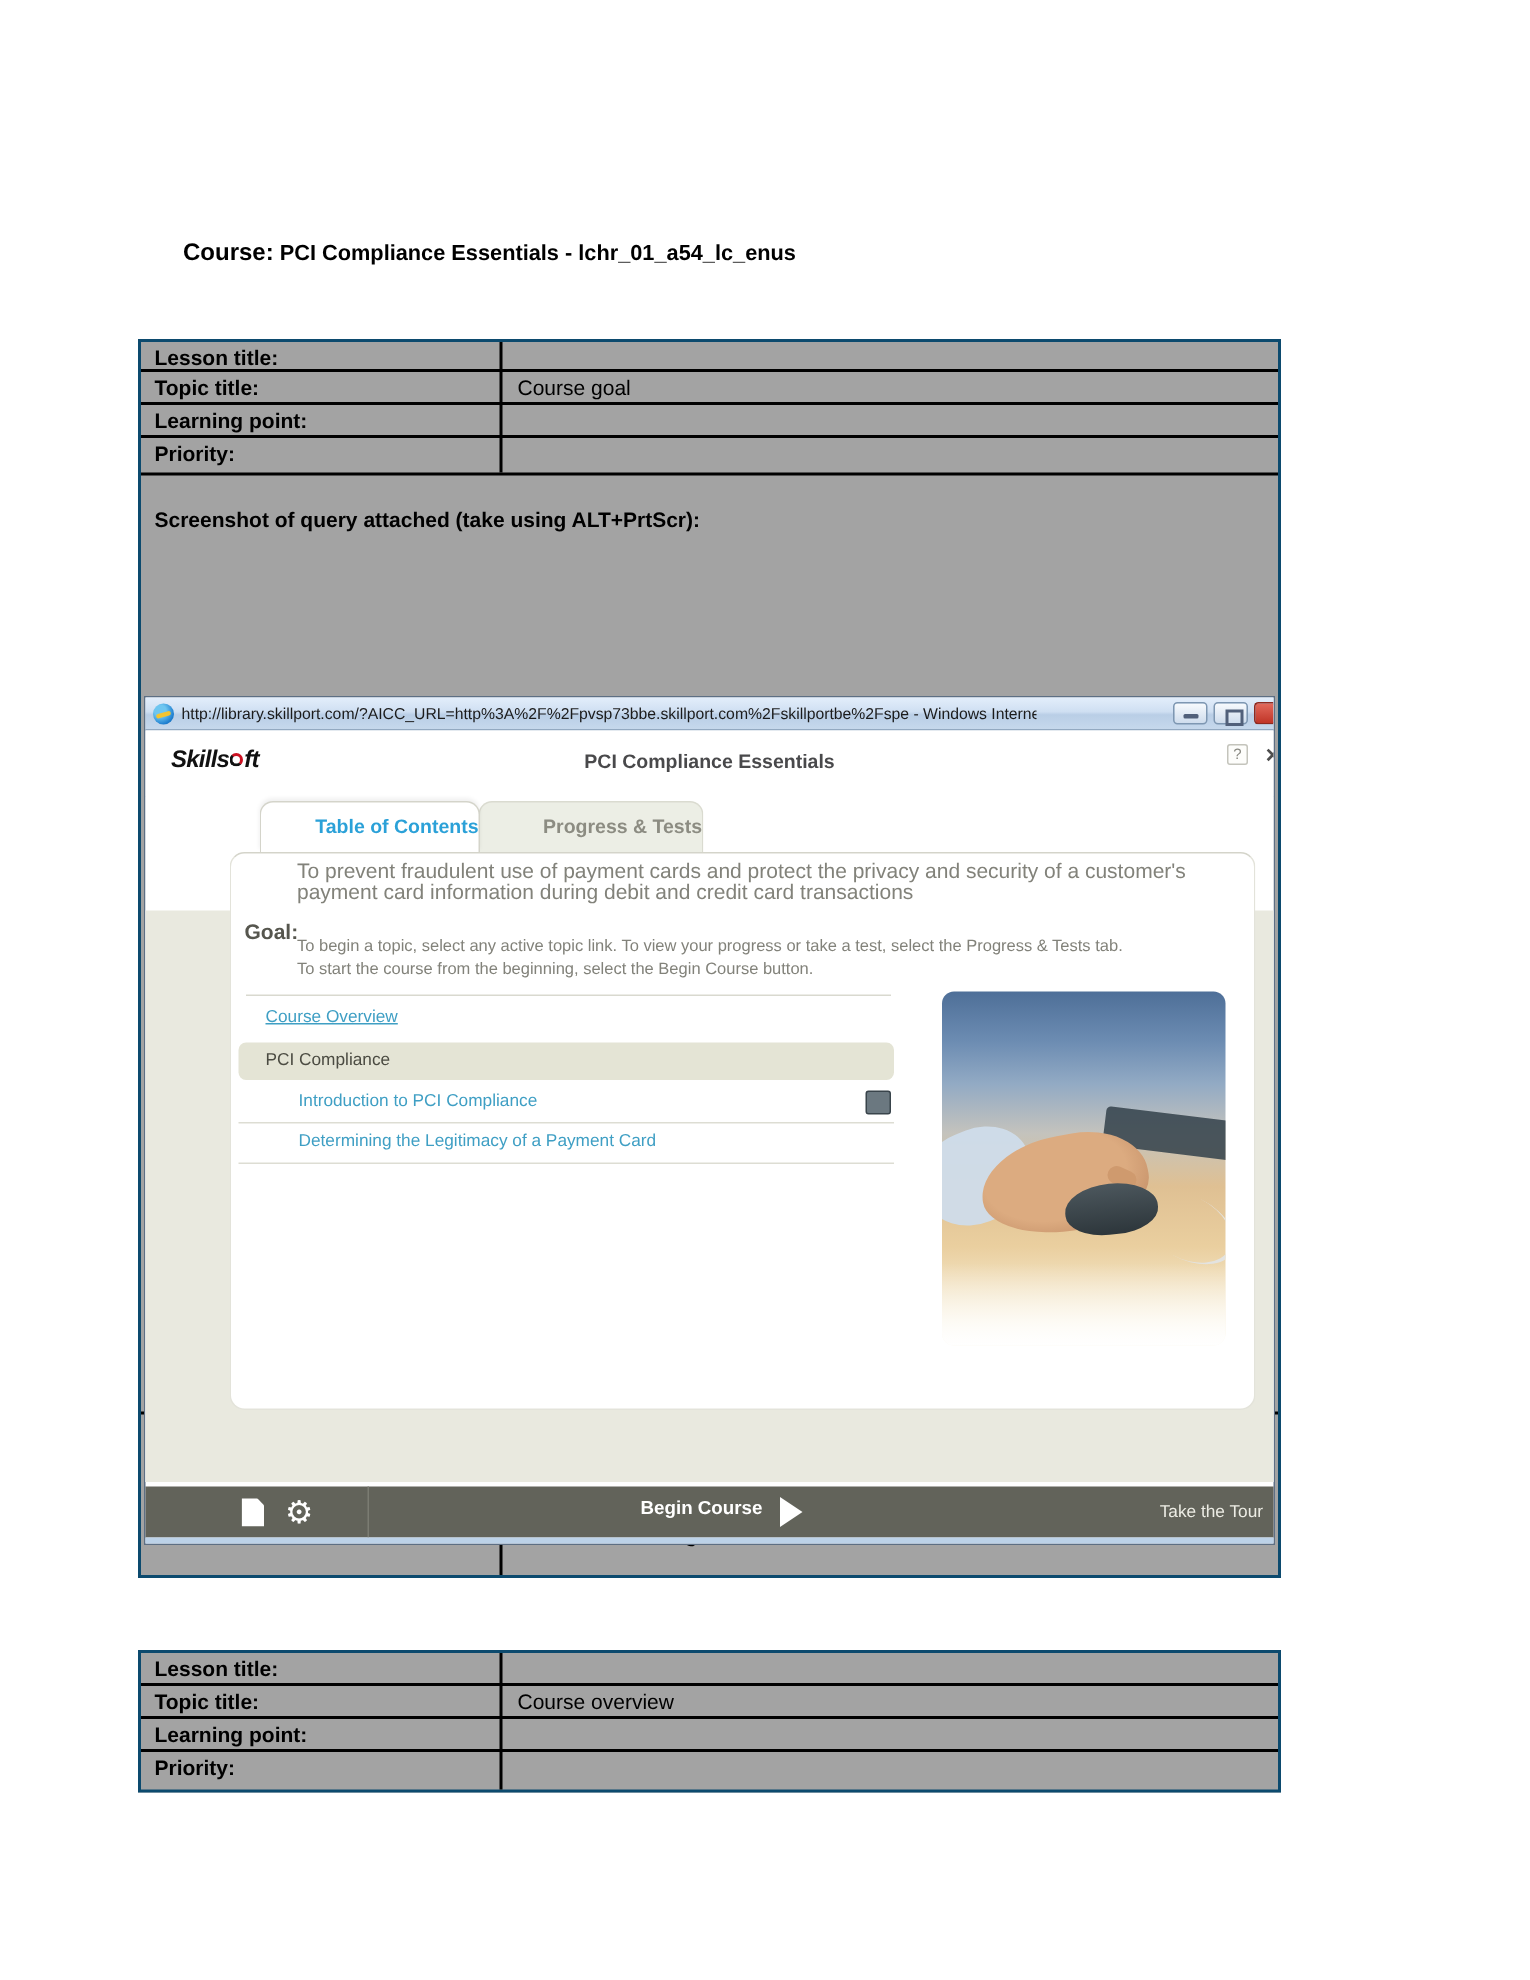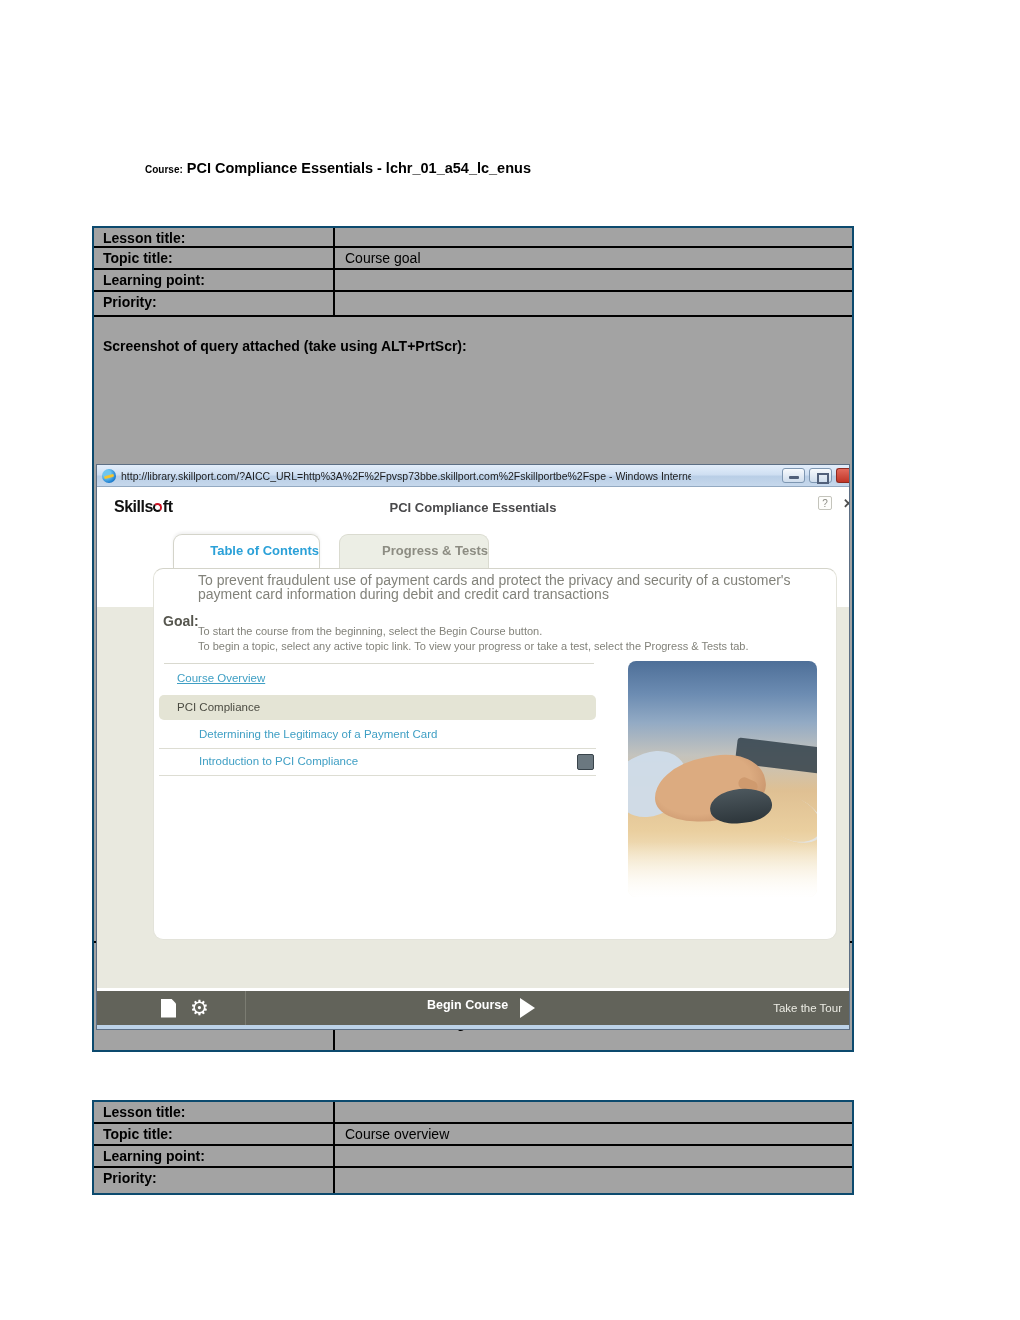--- a/index.html
+++ b/index.html
@@ -3,21 +3,21 @@
 <meta charset="utf-8">
 <style>
   * { margin:0; padding:0; box-sizing:border-box; }
   html,body { background:#ffffff; }
   .page {
     position:relative; width:1020px; height:1320px; background:#fff;
     font-family:"Liberation Sans", sans-serif; color:#000; overflow:hidden;
   }
   
   .doc-heading { position:absolute; left:122px; top:160px; font-size:14.5px; font-weight:bold; }
-  .doc-heading .prefix { font-size:10px;margin-left:23px; }
+  .doc-heading .prefix { font-size:16px; }
   
   .qa-table { position:absolute; left:92px; width:762px; border:2px solid #0c4a6e; background:#a3a3a3; }
   .t-row { display:flex; border-bottom:2px solid #000; }
   .t-row:last-child { border-bottom:none; }
   .t-label { width:241px; border-right:2px solid #000; font-weight:bold; font-size:14px; padding:2px 4px 2px 9px; }
   .t-value { flex:1; font-size:14px; padding:2px 4px 2px 10px; }
   .r-h1 { height:20px; } .r-h2 { height:22px; } .r-h3 { height:22px; } .r-h4 { height:25px; }
   .shot-row { display:block; height:626px; position:relative; border-bottom:2px solid #000; }
   .shot-label { font-weight:bold; font-size:14px; padding:21px 0 0 9px; }
   .issue-row { display:flex; height:107px; }
@@ -42,34 +42,34 @@
   .titlebar .url { font-size:10.5px; color:#1b1b1b; white-space:nowrap; overflow:hidden; max-width:570px; }
   .win-buttons { position:absolute; right:0; top:3px; display:flex; gap:4px; }
   .win-btn { width:23px; height:15px; border:1px solid #7e97b2; border-radius:3px;
     background:linear-gradient(180deg,#f7fafd,#cfdded); position:relative; }
   .win-btn.minimize::after { content:""; position:absolute; left:6px; bottom:3px; width:10px; height:3px; background:#51607a; border-radius:1px; }
   .win-btn.maximize::after { content:""; position:absolute; left:7px; top:4px; width:8px; height:7px; border:2px solid #51607a; }
   .win-btn.close { width:13px; border-radius:3px 0 0 3px; border-right:none;
     background:linear-gradient(180deg,#e2695c,#c03527); border-color:#8e2a20; }
   
   .app-header { position:relative; height:44px; background:#fff; overflow:hidden; }
-  .logo { position:absolute; left:17px; top:11px; font-weight:bold; font-size:16px; color:#111; letter-spacing:-0.5px; }
+  .logo { position:absolute; left:17px; top:11px; font-style:italic; font-weight:bold; font-size:16px; color:#111; letter-spacing:-0.5px; }
   .logo .o-swoosh { display:inline-block; width:9px; height:9px; border-radius:50%;
     border:2px solid #111; border-top-color:#cc1122; border-right-color:#cc1122; position:relative; top:0; margin:0 0.5px; }
   .app-title { position:absolute; left:0; right:0; top:13px; text-align:center; font-weight:bold; font-size:13px; color:#49494b; }
   .help-btn { position:absolute; right:17px; top:9px; width:14px; height:14px; border:1px solid #c4c4bc;
     border-radius:2px; color:#8b8b84; font-size:10px; text-align:center; line-height:13px; background:#fdfdfb; }
   .cut-x { position:absolute; right:-5px; top:9px; font-size:13px; font-weight:bold; color:#4e4e4e; }
   
   .tabs { position:relative; height:37px; background:#fff; }
   .tab { position:absolute; top:3px; height:34px; border-radius:9px 9px 0 0; text-align:right;
     font-weight:bold; font-size:13px; line-height:32px; }
   .tab.active { left:76px; width:147px; background:#fff; border:1px solid #d4d4ca; border-bottom:none;
     color:#2ba1d8; z-index:3; box-shadow:0 -2px 3px rgba(0,0,0,0.06); }
-  .tab.inactive { left:242px; width:150px; background:#eceee5; border:1px solid #dadbd0; border-bottom:none; color:#8c8c82; }
+  .tab.inactive { left:222px; width:150px; background:#eceee5; border:1px solid #dadbd0; border-bottom:none; color:#8c8c82; }
   
   .content-area { position:relative; height:420px; background:#fff; }
   .beige-band { position:absolute; left:0; right:0; top:39px; bottom:0; background:#e9e9df; }
   .panel { position:absolute; left:56px; top:0; width:684px; height:372px; background:#fff;
     border-radius:10px; border:1px solid #e3e3da; border-top-color:#d4d4ca; }
   .goal-line { position:absolute; left:9px; top:4px; display:flex; }
   .goal-label { font-weight:bold; font-size:14px; color:#56564e; width:35px;margin-top:40px; }
   .goal-text { width:610px; font-size:14px; color:#82827a; line-height:14px; }
   .instructions { position:absolute; left:44px; top:55px; font-size:11px; color:#82827a; line-height:15px; }
   .divider { position:absolute; left:10px; top:94px; width:430px; border-top:1px solid #d9d9cf; }
@@ -167,33 +167,33 @@
         </div>
 
         <div class="content-area">
           <div class="beige-band"></div>
           <div class="panel">
             <div class="goal-line">
               <div class="goal-label">Goal:</div>
               <div class="goal-text">To prevent fraudulent use of payment cards and protect the privacy and security of a customer's payment card information during debit and credit card transactions</div>
             </div>
             <div class="instructions">
+              <div>To begin a topic, select any active topic link. To view your progress or take a test, select the Progress &amp; Tests tab.</div>
               <div>To start the course from the beginning, select the Begin Course button.</div>
-              <div>To begin a topic, select any active topic link. To view your progress or take a test, select the Progress &amp; Tests tab.</div>
             </div>
             <div class="divider"></div>
             <a class="overview-link">Course Overview</a>
             <div class="section-bar">PCI Compliance</div>
             <div class="topic-list">
               <div class="topic-row">
-                <a class="topic-link">Determining the Legitimacy of a Payment Card</a>
+                <a class="topic-link">Introduction to PCI Compliance</a>
+                <span class="film-icon"><span class="strips"></span></span>
               </div>
               <div class="topic-row">
-                <a class="topic-link">Introduction to PCI Compliance</a>
-                <span class="film-icon"><span class="strips"></span></span>
+                <a class="topic-link">Determining the Legitimacy of a Payment Card</a>
               </div>
             </div>
             <div class="photo">
               <div class="keyboard"></div>
               <div class="sleeve"></div>
               <div class="hand"></div>
               <div class="finger f1"></div>
               <div class="finger f2"></div>
               <div class="mouse"></div>
               <div class="cable"></div>

